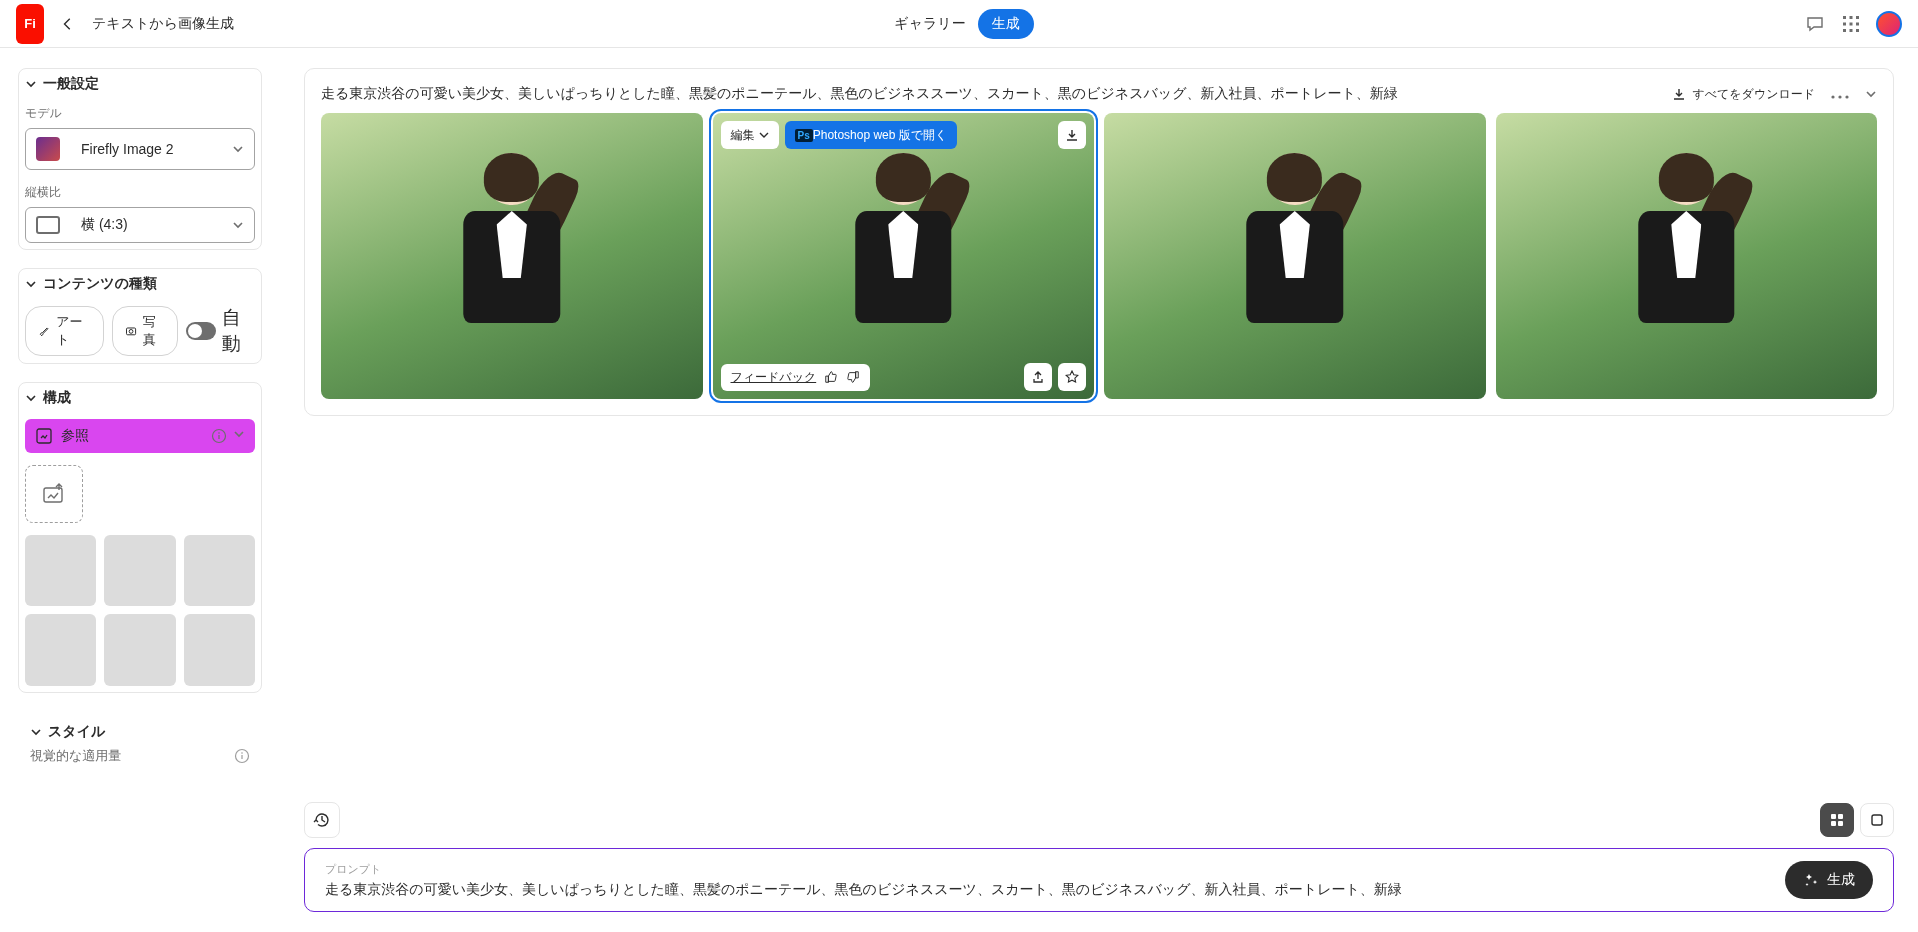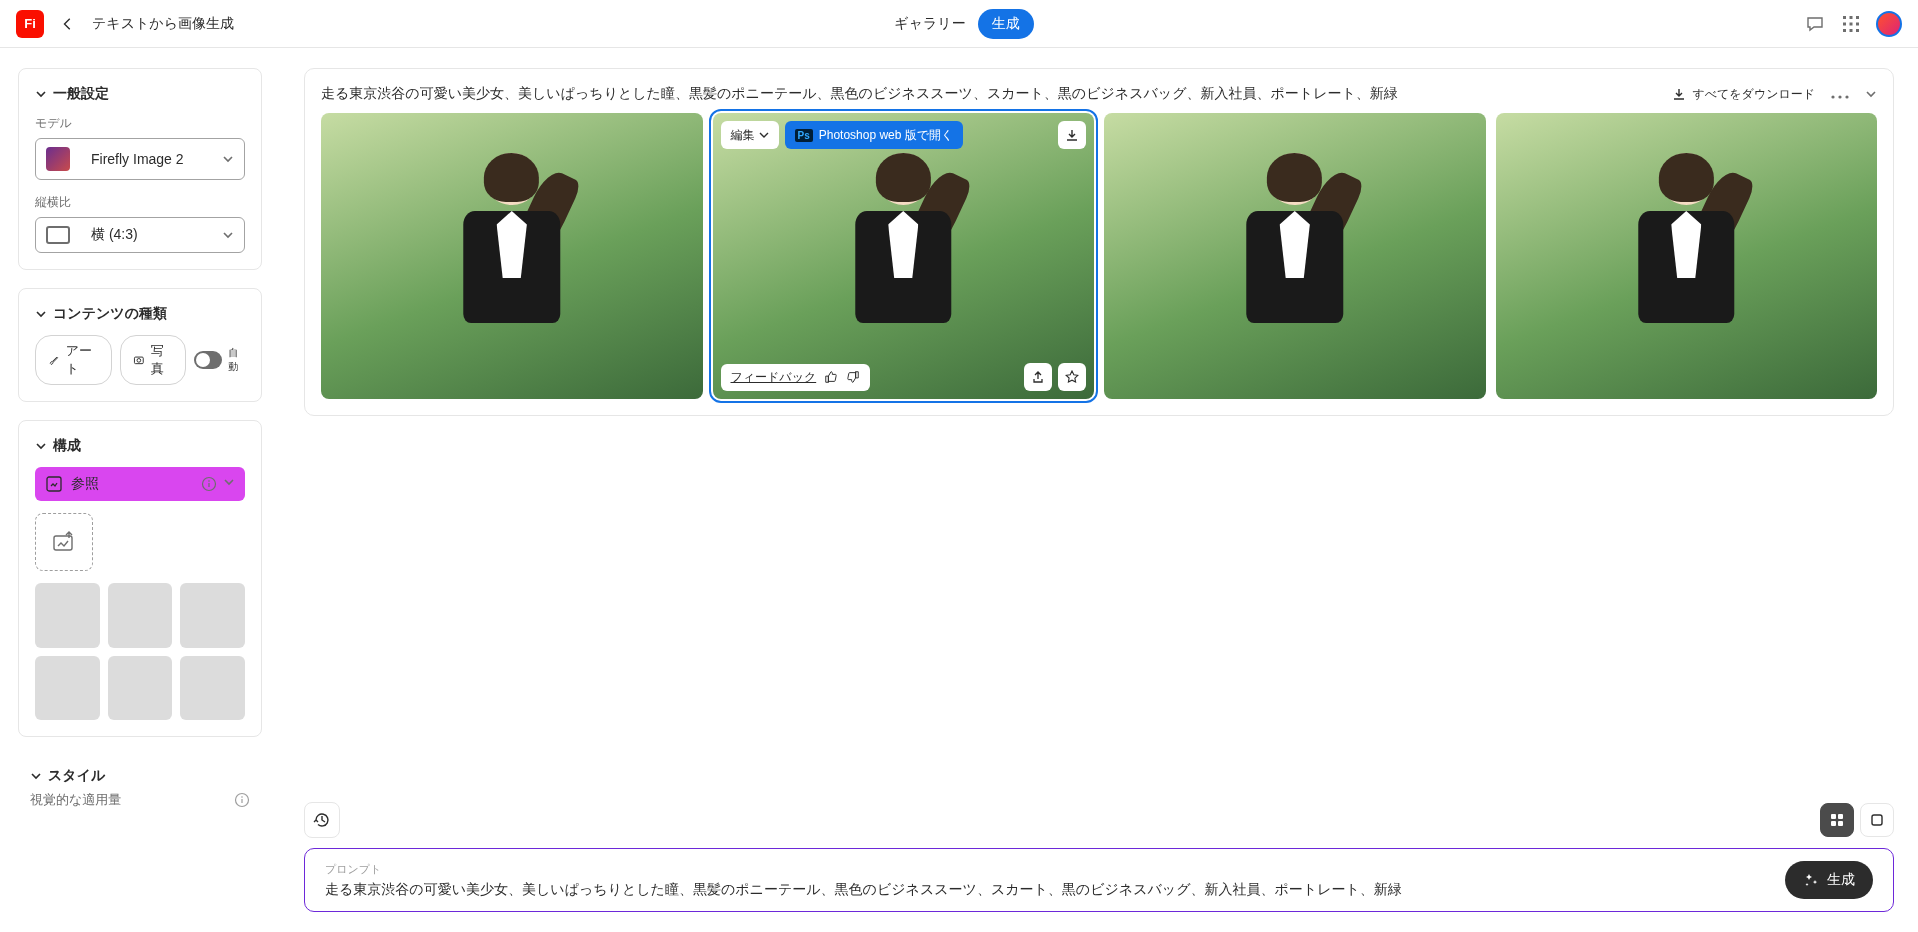--- a/index.html
+++ b/index.html
@@ -1,44 +1,44 @@
 <!DOCTYPE html>
 <html><head>
 <meta charset="utf-8">
 <style>
 *{box-sizing:border-box;margin:0;padding:0;}
 body{font-family:-apple-system,BlinkMacSystemFont,"Segoe UI",sans-serif;background:#fff;color:#2c2c2c;font-size:14px;}
 .app{display:flex;flex-direction:column;height:100vh;}
 .topbar{display:flex;align-items:center;height:48px;border-bottom:1px solid #e6e6e6;padding:0 16px;}
 .topbar-left{display:flex;align-items:center;gap:12px;flex:1;}
-.logo{width:28px;height:28px;background:#fa0f00;border-radius:6px;display:flex;align-items:center;justify-content:center;color:#fff;font-weight:700;font-size:13px;}
+.logo{width:28px;height:40px;background:#fa0f00;border-radius:6px;display:flex;align-items:center;justify-content:center;color:#fff;font-weight:700;font-size:13px;}
 .back-btn{width:24px;height:24px;display:flex;align-items:center;justify-content:center;cursor:pointer;}
 .page-title{font-size:14px;font-weight:400;text-align:right;}
 .topbar-center{display:flex;align-items:center;gap:2px;}
 .gallery-link{padding:6px 10px;cursor:pointer;}
 .gen-btn{background:#1473e6;color:#fff;border:none;padding:6px 14px;border-radius:16px;font-size:14px;cursor:pointer;}
 .topbar-right{display:flex;align-items:center;gap:14px;flex:1;justify-content:flex-end;}
 .icon-btn{width:22px;height:22px;display:flex;align-items:center;justify-content:center;cursor:pointer;color:#6e6e6e;}
 .avatar{width:26px;height:26px;border-radius:50%;background:linear-gradient(135deg,#ff512f,#dd2476);border:2px solid #1473e6;}
 .main{display:flex;flex:1;overflow:hidden;}
 .sidebar{width:280px;padding:20px 0;overflow-y:auto;}
-.side-card{margin:0 18px 18px;border:1px solid #e6e6e6;border-radius:8px;padding:16px;}
+.side-card{margin:0 18px 18px;border:1px solid #e6e6e6;border-radius:8px;padding:6px;}
 .sec-head{display:flex;align-items:center;gap:6px;margin-bottom:12px;cursor:pointer;}
 .sec-head svg{flex-shrink:0;}
 .sec-title{font-weight:600;font-size:14px;}
 .field-label{font-size:12px;color:#6e6e6e;margin-bottom:6px;}
 .select{display:flex;align-items:center;gap:21px;border:1px solid #a3a3a3;border-radius:6px;padding:8px 10px;cursor:pointer;margin-bottom:14px;}
 .select .thumb{width:24px;height:24px;border-radius:4px;background:linear-gradient(135deg,#6b2e8f,#c94b4b);}
 .select .asp-icon{width:24px;height:18px;border:2px solid #6e6e6e;border-radius:3px;}
 .select span.txt{flex:1;}
 .pill-row{display:flex;gap:8px;align-items:center;}
 .pill{display:flex;align-items:center;gap:6px;border:1px solid #d3d3d3;border-radius:16px;padding:6px 12px;font-size:13px;cursor:pointer;}
 .toggle{position:relative;width:34px;height:18px;background:#6e6e6e;border-radius:9px;cursor:pointer;}
 .toggle::after{content:"";position:absolute;width:14px;height:14px;background:#fff;border-radius:50%;top:2px;left:2px;}
-.toggle-lbl{margin-left:6px;font-size:10px;}
+.toggle-lbl{margin-left:6px;font-size:19px;}
 .ref-tag{display:flex;align-items:center;gap:8px;background:#d946ef;border-radius:6px;padding:8px 10px;margin-bottom:12px;}
 .ref-info{margin-left:auto;display:flex;gap:6px;}
 .upload-row{display:flex;gap:10px;align-items:flex-start;margin-bottom:12px;}
 .upload-drop{width:58px;height:58px;border:1.5px dashed #9e9e9e;border-radius:8px;display:flex;align-items:center;justify-content:center;}
 .upload-btns{display:flex;flex-direction:column;gap:6px;}
 .btn-dark{background:#2c2c2c;color:#fff;border:none;border-radius:14px;padding:6px 12px;font-size:12px;display:flex;align-items:center;gap:6px;cursor:pointer;}
 .btn-outline{background:#fff;border:1px solid #d3d3d3;border-radius:14px;padding:6px 12px;font-size:12px;display:flex;align-items:center;gap:6px;cursor:pointer;}
 .grid6{display:grid;grid-template-columns:repeat(3,1fr);gap:8px;}
 .grid6 .g{aspect-ratio:1;border-radius:6px;background:#dcdcdc;cursor:pointer;}
 .g1{background:linear-gradient(135deg,#f5f5f5,#cfcfcf);}
@@ -60,21 +60,21 @@
 .img-card{position:relative;aspect-ratio:4/3;border-radius:8px;overflow:hidden;background:linear-gradient(160deg,#c6dca3 0%,#6aa05a 55%,#3c6a3a 100%);cursor:pointer;}
 .img-card.sel{outline:2px solid #1473e6;outline-offset:2px;}
 .subject{position:absolute;left:50%;top:14%;transform:translateX(-50%);width:36%;height:78%;}
 .head{width:38%;aspect-ratio:1;background:#f5dcc4;border-radius:50%;margin:0 auto;}
 .hair{position:absolute;top:0;left:50%;transform:translateX(-50%);width:40%;height:22%;background:#3a2b1e;border-radius:50% 50% 40% 40%;}
 .pony{position:absolute;top:8%;right:10%;width:28%;height:38%;background:#3a2b1e;border-radius:40% 20% 50% 30%;transform:rotate(25deg);}
 .torso{position:absolute;top:26%;left:50%;transform:translateX(-50%);width:70%;height:50%;background:#1a1a1a;border-radius:12% 12% 8% 8%;}
 .shirt{position:absolute;top:26%;left:50%;transform:translateX(-50%);width:22%;height:30%;background:#fff;clip-path:polygon(50% 0,100% 20%,80% 100%,20% 100%,0 20%);}
 .overlay-top{position:absolute;top:8px;left:8px;right:8px;display:flex;gap:6px;}
 .edit-chip{background:#fff;border-radius:6px;padding:5px 10px;font-size:12px;display:flex;align-items:center;gap:4px;cursor:pointer;}
-.ps-chip{background:#1473e6;color:#fff;border-radius:6px;padding:5px 10px;font-size:12px;display:flex;align-items:center;gap:6px;cursor:pointer;}
+.ps-chip{background:#1473e6;color:#fff;border-radius:6px;padding:5px 10px;font-size:12px;display:flex;align-items:center;cursor:pointer;}
 .ps-chip .ps{background:#001e36;color:#31a8ff;font-size:10px;font-weight:700;padding:1px 3px;border-radius:2px;}
 .dl-chip{background:#fff;border-radius:6px;width:28px;height:28px;display:flex;align-items:center;justify-content:center;margin-left:auto;cursor:pointer;}
 .overlay-bot{position:absolute;bottom:8px;left:8px;right:8px;display:flex;gap:6px;align-items:center;text-decoration:underline;}
 .fb-chip{background:#fff;border-radius:6px;padding:5px 10px;font-size:12px;display:flex;align-items:center;gap:8px;}
 .sq-chip{background:#fff;border-radius:6px;width:28px;height:28px;display:flex;align-items:center;justify-content:center;cursor:pointer;}
 .bottom-area{margin-top:auto;display:flex;flex-direction:column;gap:10px;}
 .brow{display:flex;justify-content:space-between;align-items:center;}
 .hist-btn{width:36px;height:36px;border:1px solid #e6e6e6;border-radius:8px;display:flex;align-items:center;justify-content:center;cursor:pointer;}
 .view-toggle{display:flex;gap:6px;}
 .vt{width:34px;height:34px;border-radius:8px;display:flex;align-items:center;justify-content:center;cursor:pointer;border:1px solid #e6e6e6;}

